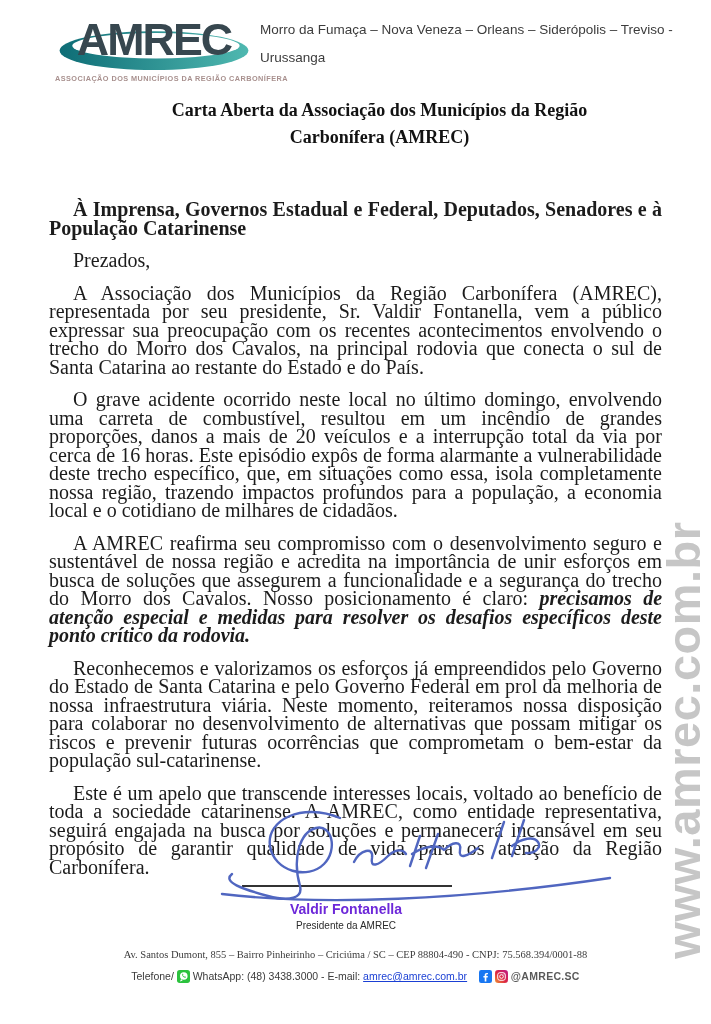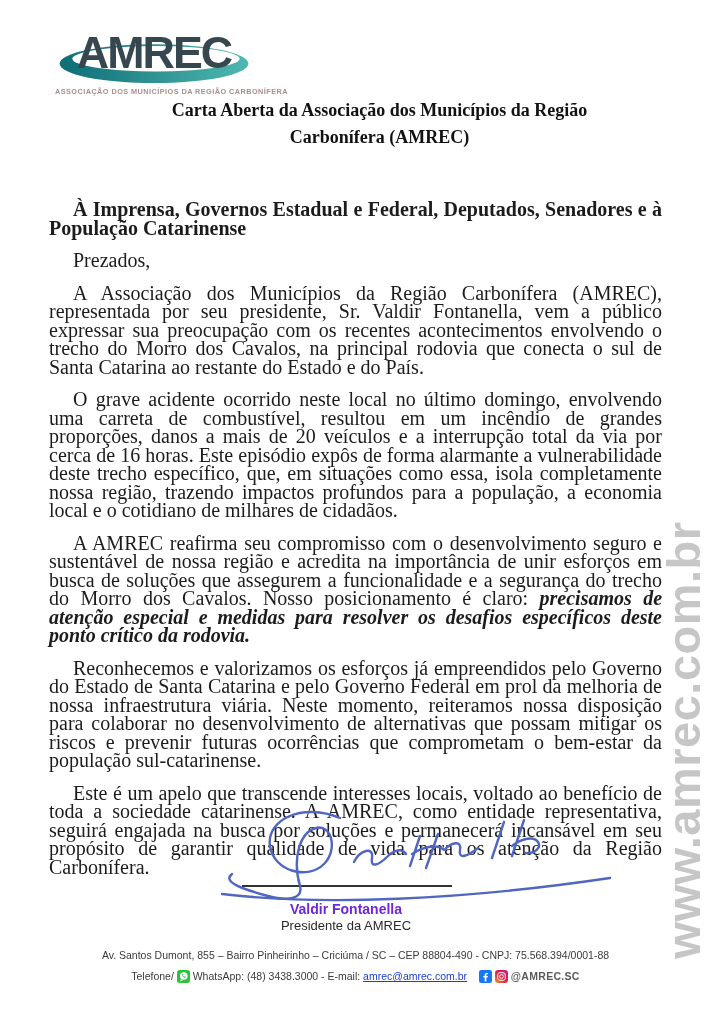--- a/index.html
+++ b/index.html
@@ -9,21 +9,21 @@
   }
   
   .watermark {
     position:absolute; top:740px; left:683px;
     transform:translate(-50%,-50%) rotate(-90deg);
     font-family:"Liberation Sans", sans-serif; font-weight:bold;
     font-size:47px; color:#c6c6c6; white-space:nowrap; letter-spacing:0.5px;
     z-index:0;
   }
   
-  .logo-block { position:absolute; left:55px; top:14px; width:198px; text-align:center; z-index:2; }
+  .logo-block { position:absolute; left:55px; top:1px; width:198px; text-align:center; z-index:2; }
   .logo-svg { display:block; width:198px; height:72px; }
   .logo-subtitle {
     margin-top:1px; font-family:"Liberation Sans", sans-serif;
     font-size:7.3px; font-weight:bold; letter-spacing:0.45px; color:#a8908e;
     white-space:nowrap;
   }
   .municipalities {
     position:absolute; left:260px; top:16px; width:450px; z-index:2;
     font-family:"Liberation Sans", sans-serif; font-size:13.5px; color:#3c3c3c;
     line-height:28px;
@@ -42,25 +42,25 @@
   .recipients { font-weight:bold; }
   .emphasis { font-weight:bold; font-style:italic; }
   
   .signature-svg { position:absolute; left:162px; top:806px; width:450px; height:100px; z-index:3; }
   .signature-line { position:absolute; left:242px; top:885px; width:210px; height:0; border-top:2px solid #333333; z-index:2; }
   .signer-block {
     position:absolute; left:246px; top:901px; width:200px; text-align:center; z-index:4;
     font-family:"Liberation Sans", sans-serif;
   }
   .signer-name { font-size:14px; font-weight:bold; color:#6d28d9; line-height:17px; }
-  .signer-title { font-size:13px; color:#2b2b2b; line-height:16px; }
+  .signer-title { font-size:10px; color:#2b2b2b; line-height:16px; }
   
   .footer-address {
     position:absolute; left:0; top:949px; width:711px; text-align:center; z-index:2;
-    font-family:Liberation Sans, sans-serif; font-size:10.5px; color:#3b3b3b;
+    font-family:Liberation Serif, serif; font-size:10.5px; color:#3b3b3b;
   }
   .footer-contact {
     position:absolute; left:0; top:968px; width:711px; text-align:center; z-index:2;
     font-family:"Liberation Sans", sans-serif; font-size:10.5px; color:#3b3b3b; line-height:16px;
   }
   .footer-contact .icon { display:inline-block; width:13px; height:13px; vertical-align:-3px; }
   .email-link { color:#1a3fd4; text-decoration:underline; }
   .social-handle { color:#5a5a5a; font-weight:bold; letter-spacing:0.3px; }
   .sp { display:inline-block; width:6px; }
 </style>
@@ -82,20 +82,21 @@
       <g>
         <ellipse cx="100" cy="51" rx="97" ry="20" fill="url(#tealgrad)"></ellipse>
         <ellipse cx="102" cy="46" rx="86" ry="13" fill="#ffffff"></ellipse>
       </g>
       <text x="100" y="55" text-anchor="middle" font-family="Liberation Sans, sans-serif" font-weight="bold" font-size="46" letter-spacing="-2" fill="#37474f">AMREC</text>
     </svg>
     <div class="logo-subtitle">ASSOCIAÇÃO DOS MUNICÍPIOS DA REGIÃO CARBONÍFERA</div>
   </div>
 
   <div class="municipalities">
+    <div>Morro da Fumaça – Nova Veneza – Orleans – Siderópolis – Treviso - Urussanga</div>
   </div>
 
   <div class="letter-title">
     <div>Carta Aberta da Associação dos Municípios da Região</div>
     <div>Carbonífera (AMREC)</div>
   </div>
 
   <div class="body-block">
     <p class="recipients">À Imprensa, Governos Estadual e Federal, Deputados, Senadores e à População Catarinense</p>
     <p>Prezados,</p>

